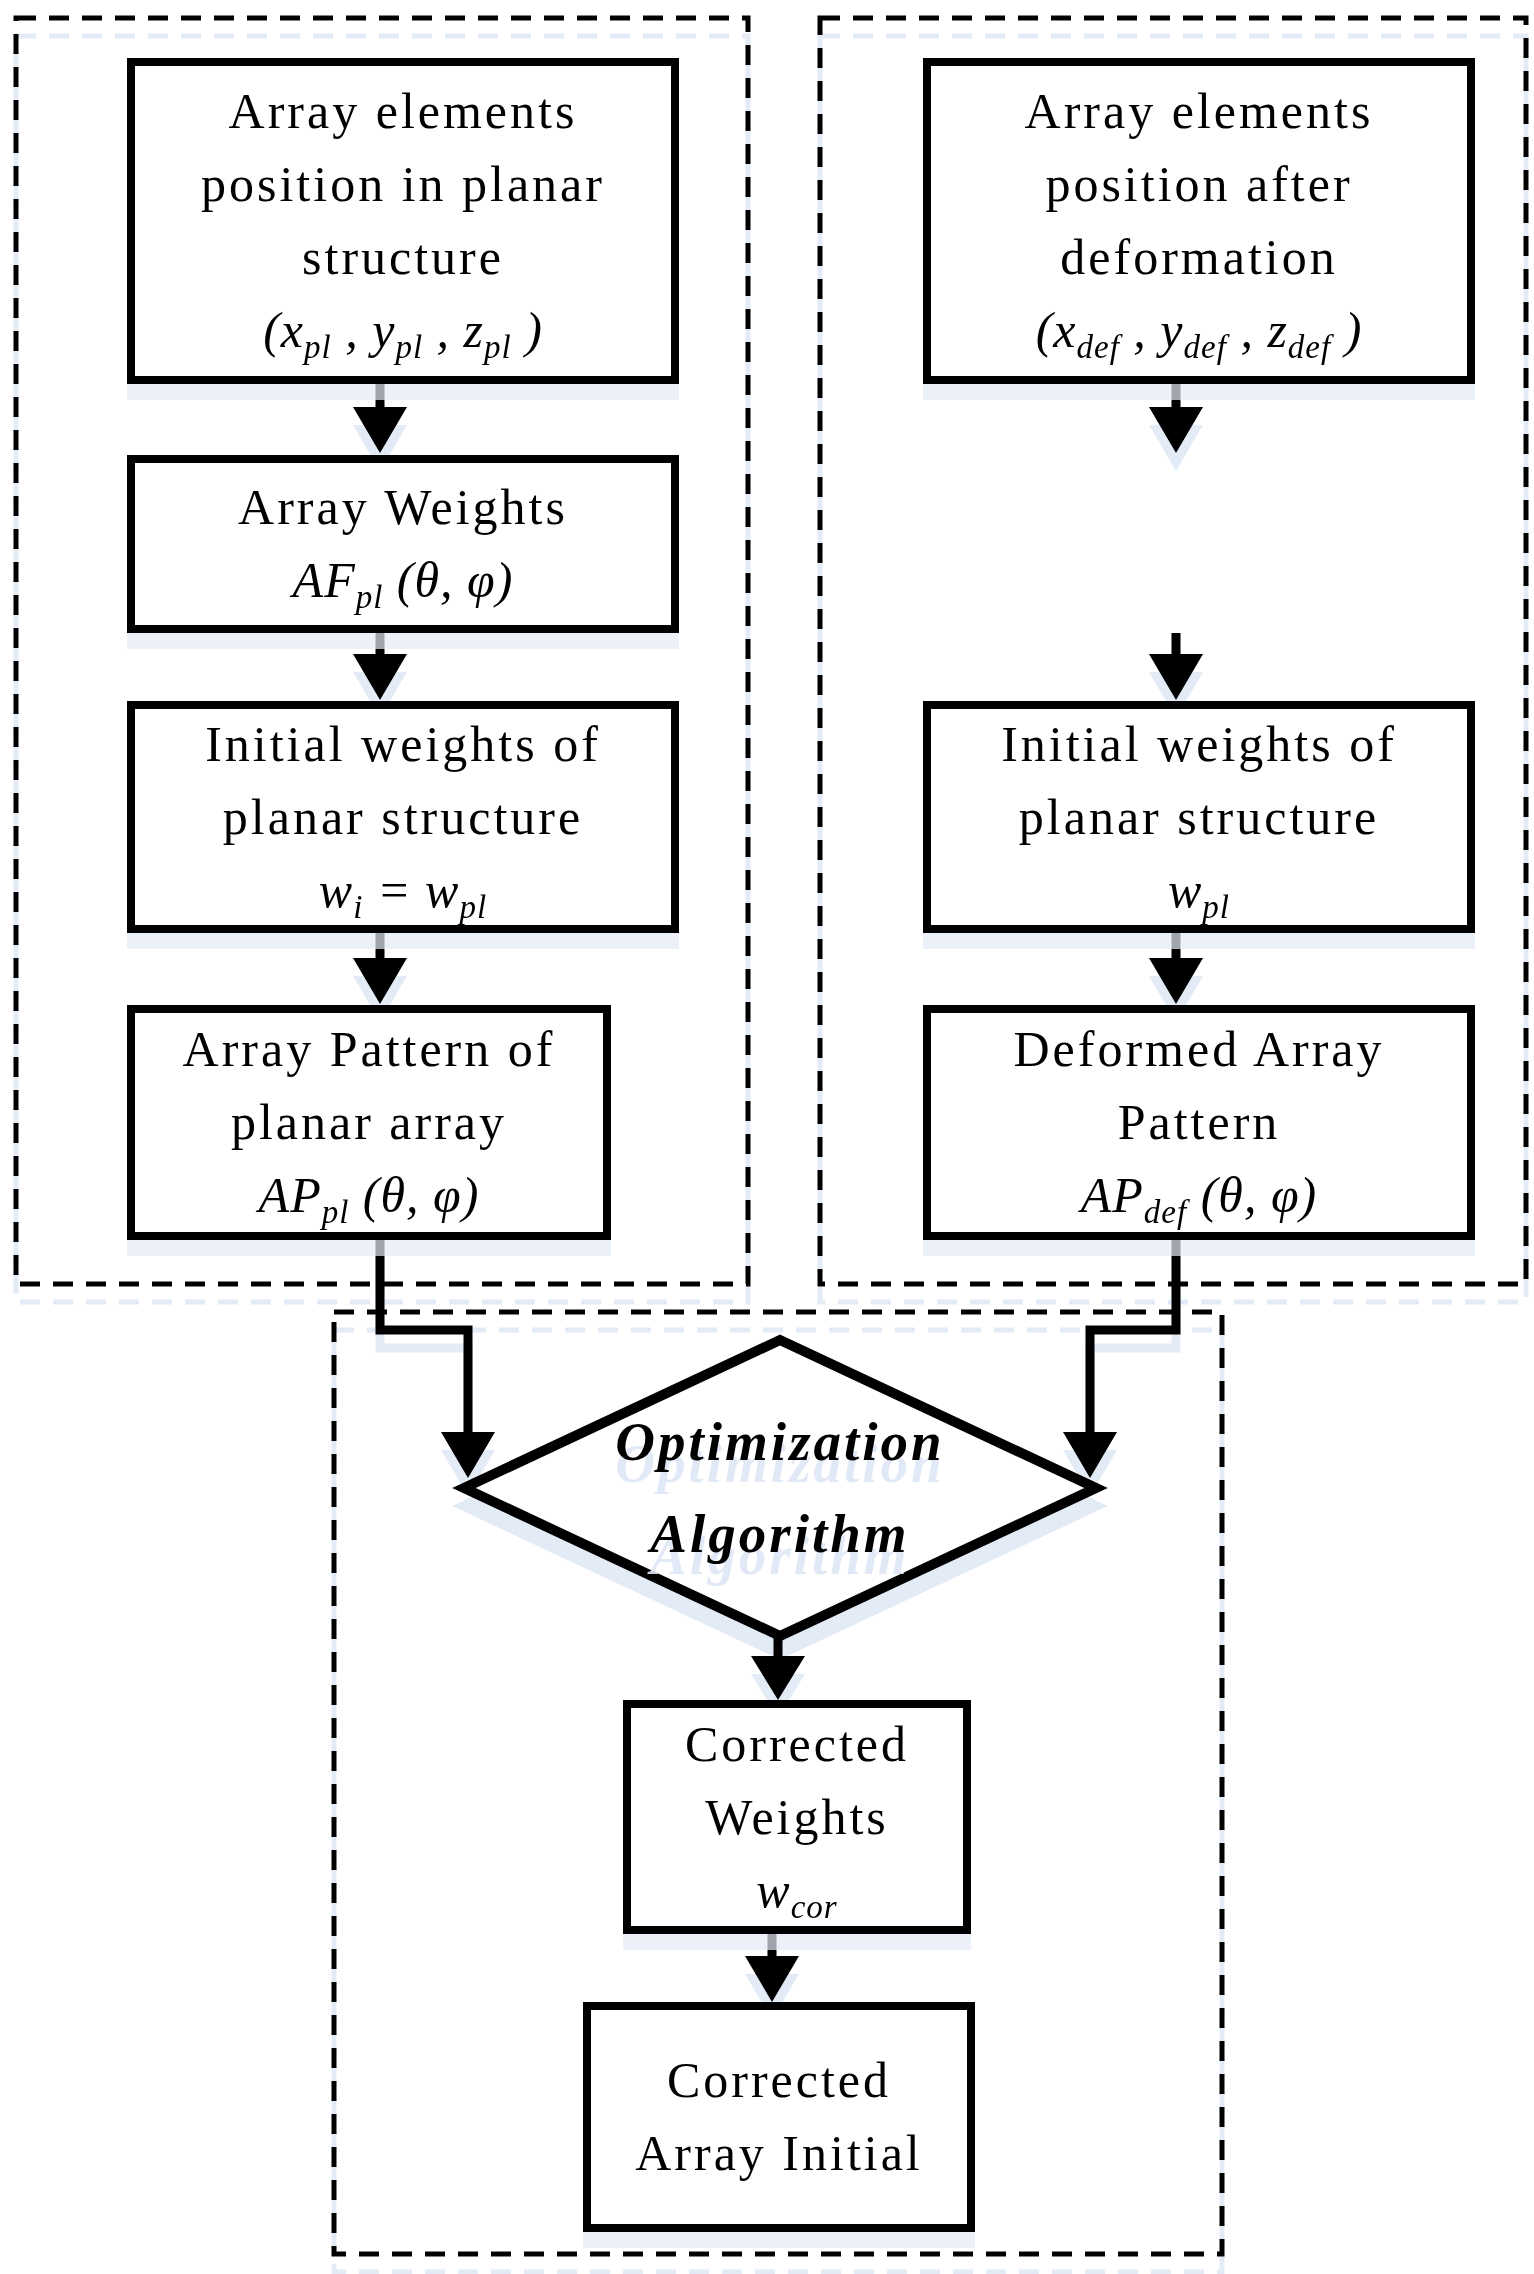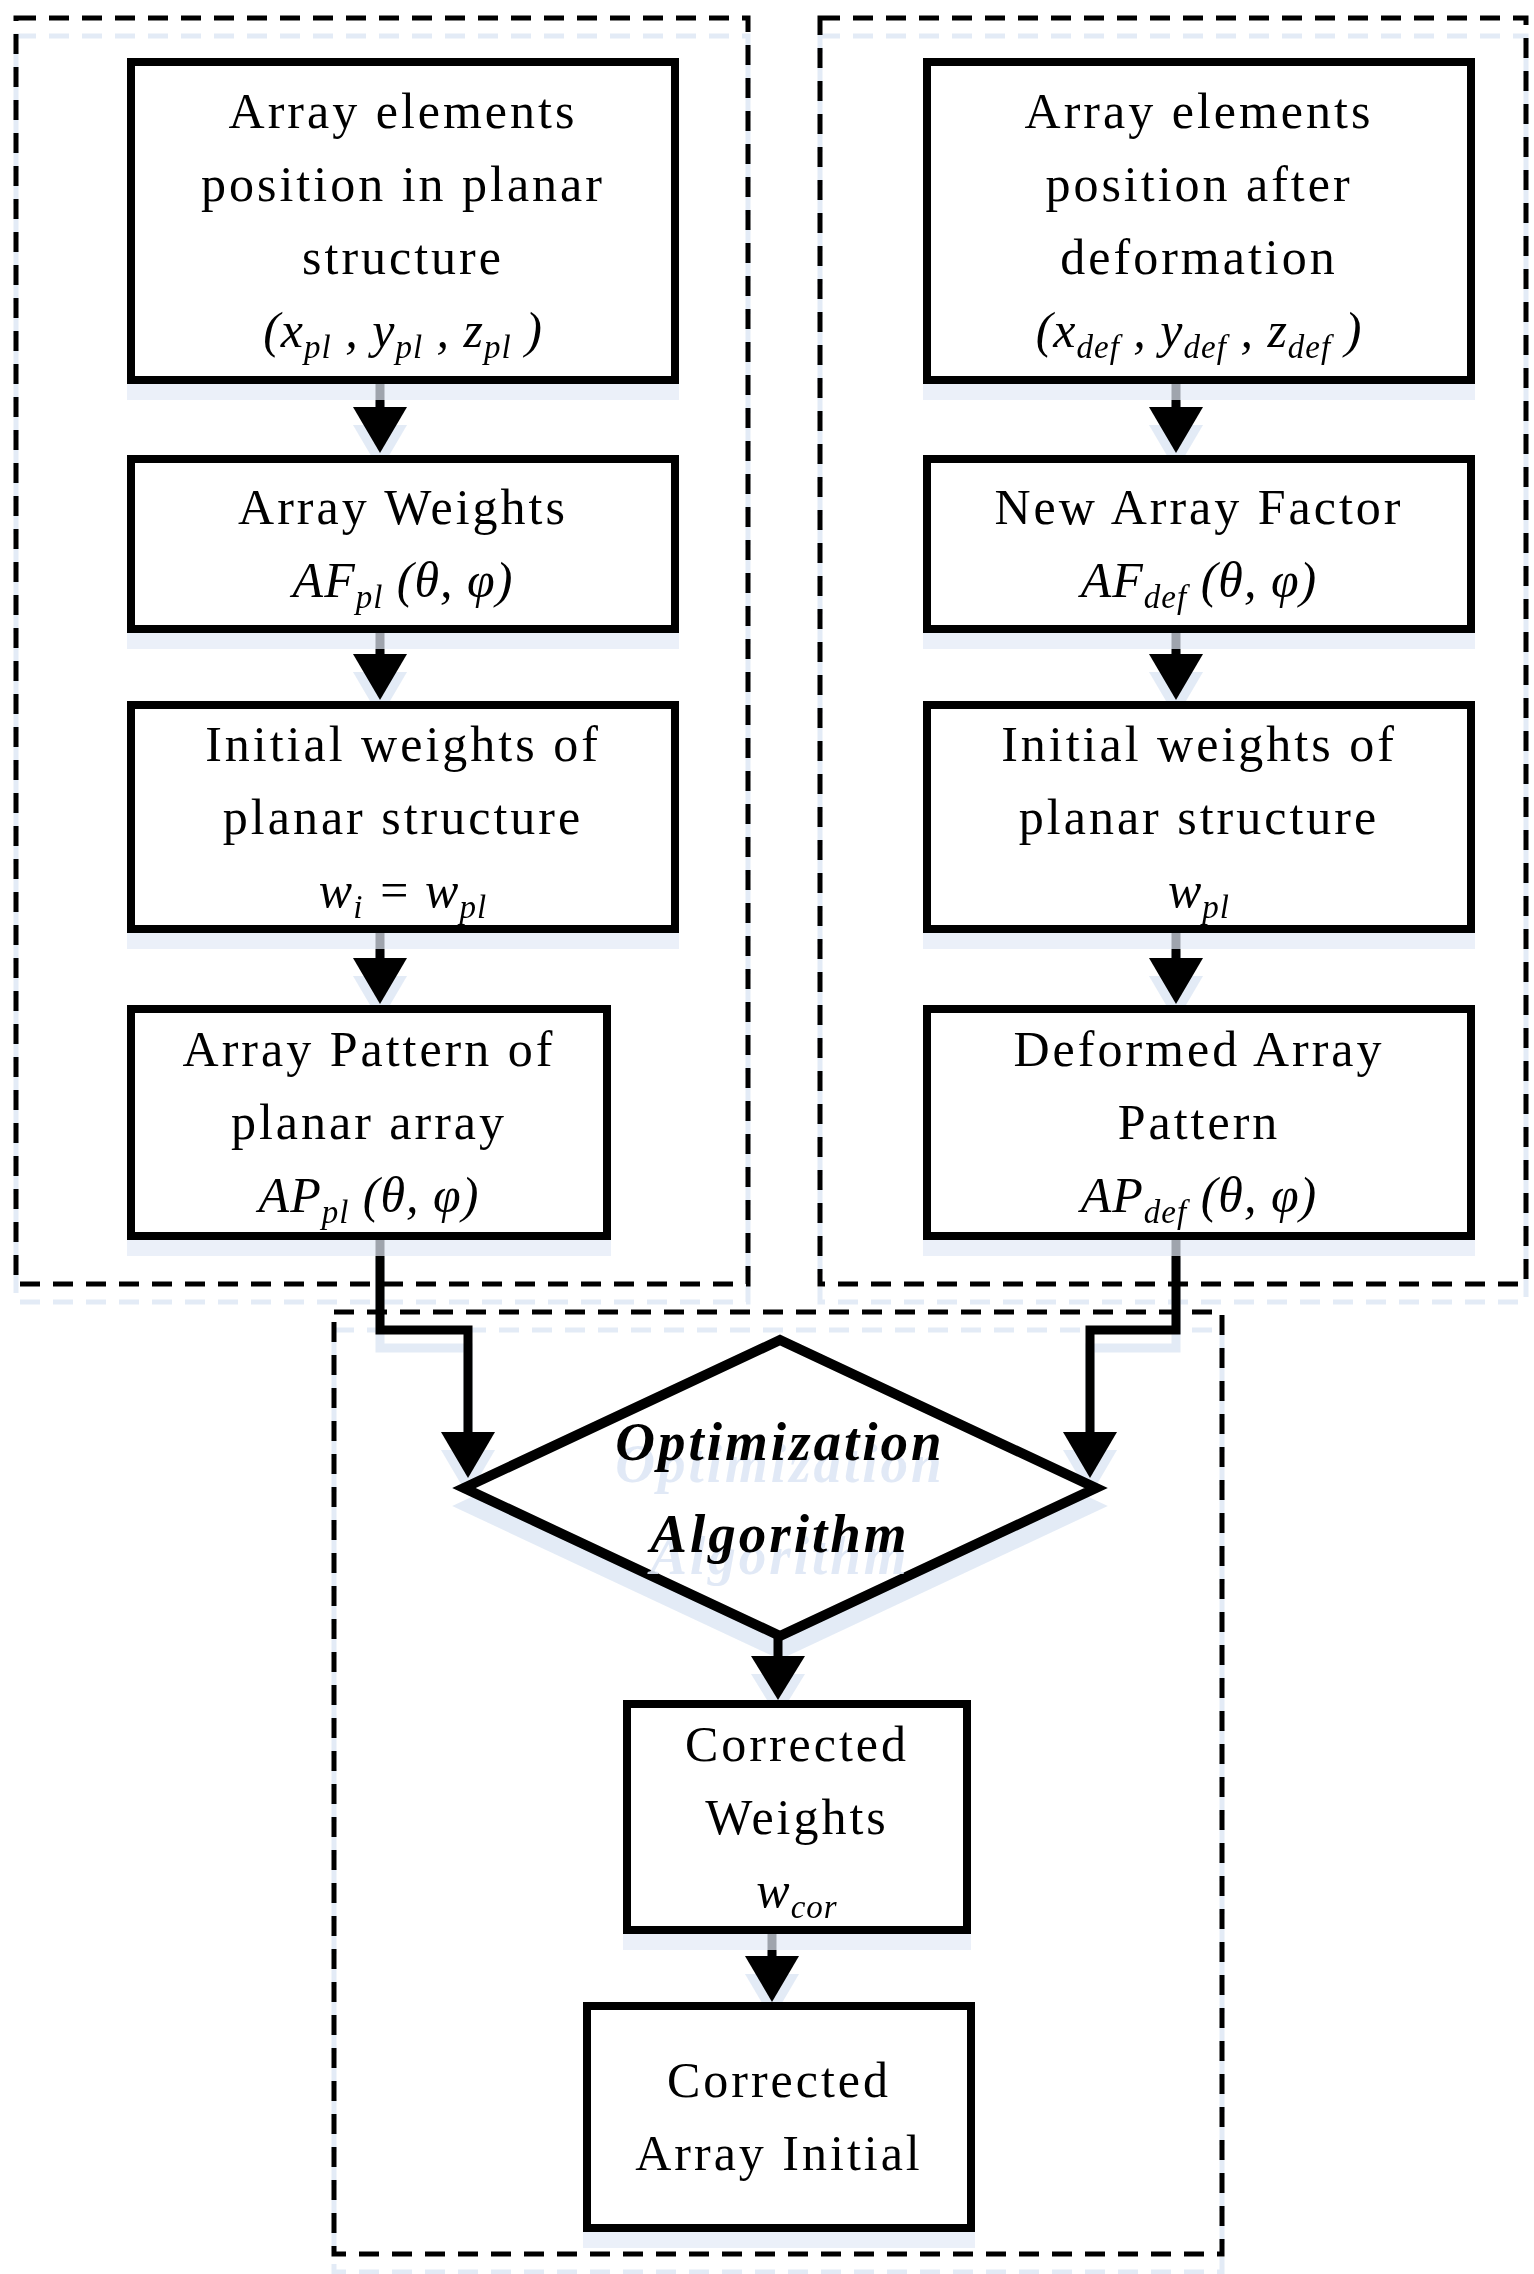--- a/index.html
+++ b/index.html
@@ -121,24 +121,20 @@
     <div class="line math"><span>AP</span><sub>pl</sub><span> (θ, φ)</span></div>
   </div>
 
   <div class="fbox" style="left:900px;top:58px;width:552px;height:326px">
     <div class="line">Array elements</div>
     <div class="line">position after</div>
     <div class="line">deformation</div>
     <div class="line math"><span>(x</span><sub>def</sub><span> , y</span><sub>def</sub><span> , z</span><sub>def</sub><span> )</span></div>
   </div>
 
-  <div class="fbox" style="left:900px;top:455px;width:552px;height:178px">
-    <div class="line">New Array Factor</div>
-    <div class="line math"><span>AF</span><sub>def</sub><span> (θ, φ)</span></div>
-  </div>
 
   <div class="fbox" style="left:900px;top:701px;width:552px;height:232px">
     <div class="line">Initial weights of</div>
     <div class="line">planar structure</div>
     <div class="line math"><span>w</span><sub>pl</sub></div>
   </div>
 
   <div class="fbox" style="left:900px;top:1005px;width:552px;height:235px">
     <div class="line">Deformed Array</div>
     <div class="line">Pattern</div>

